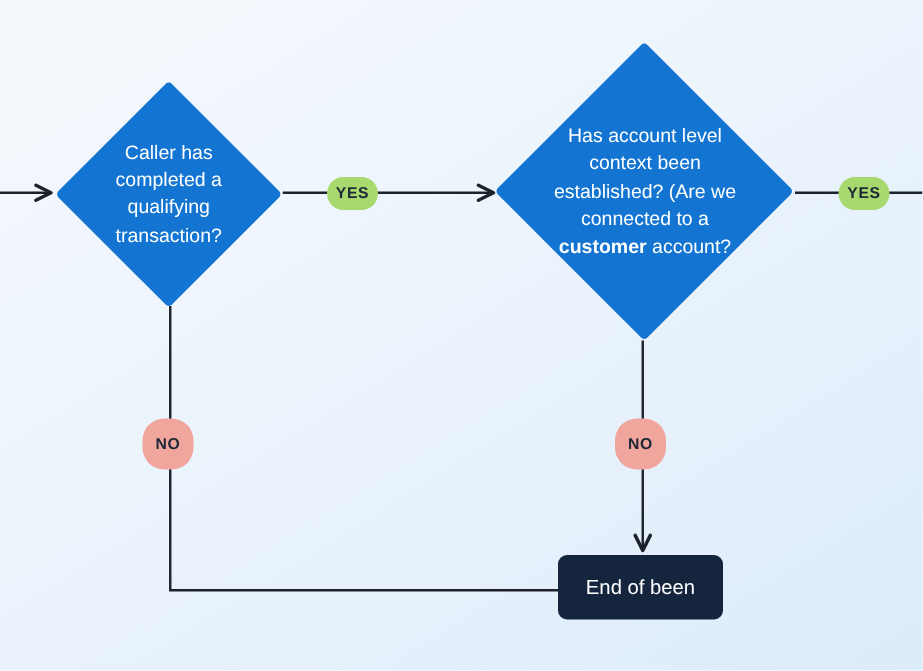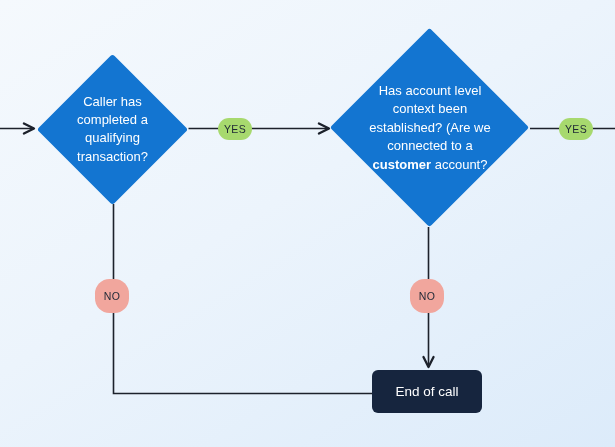--- a/index.html
+++ b/index.html
@@ -37,21 +37,21 @@
   #decision1 .shape{left:22px;top:22px;width:107px;height:107px;}
   #decision1 .label{width:104px;}
   #decision2{left:331px;top:28px;width:198px;height:200px;}
   #decision2 .shape{left:28px;top:29px;width:141px;height:141px;}
   #decision2 .label{width:134px;text-align:center;}
   .bold{font-weight:bold;}
   
   .pill{
     position:absolute;z-index:3;
     display:flex;align-items:center;justify-content:center;
-    font-size:10.5px;font-weight:400;letter-spacing:.4px;
+    font-size:10.5px;font-weight:700;letter-spacing:.4px;
     color:#1d2735;
   }
   .pill.yes{background:#a7d96e;width:34px;height:22px;border-radius:11px;}
   .pill.no{background:#f1a69d;width:34px;height:34px;border-radius:14.5px;}
   #yes1{left:218px;top:118px;}
   #yes2{left:559px;top:118px;}
   #no1{left:95px;top:279px;}
   #no2{left:410px;top:279px;}
   
   .end-node{
@@ -88,15 +88,15 @@
   <div class="decision" id="decision2">
     <div class="shape"></div>
     <div class="label"><span>Has account level context been established? (Are we connected to a </span><span class="bold">customer</span><span> account?</span></div>
   </div>
 
   <div class="pill yes" id="yes1">YES</div>
   <div class="pill yes" id="yes2">YES</div>
   <div class="pill no" id="no1">NO</div>
   <div class="pill no" id="no2">NO</div>
 
-  <div class="end-node">End of call</div>
+  <div class="end-node">End of been</div>
 
 </div>
 
 </body></html>

